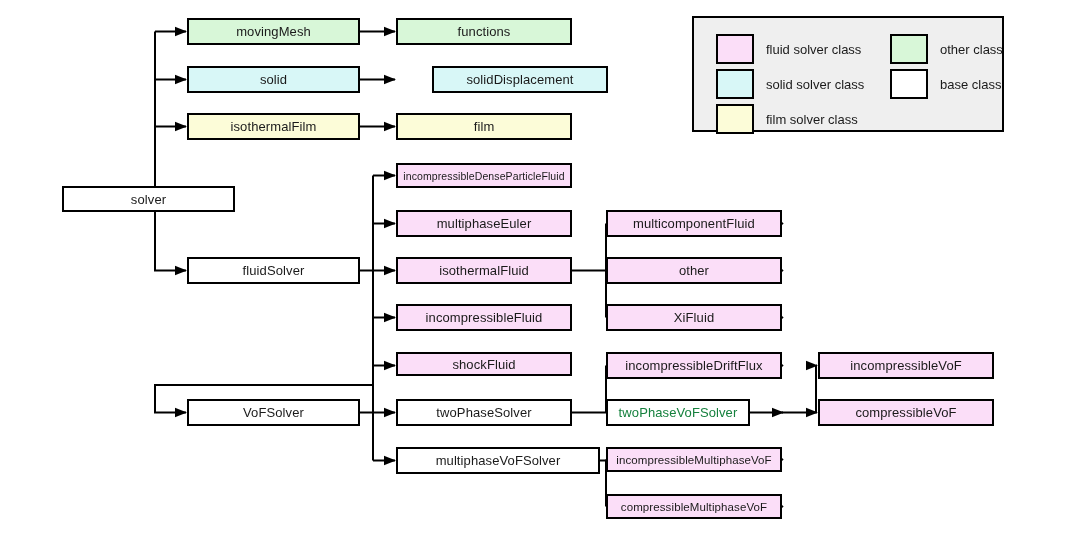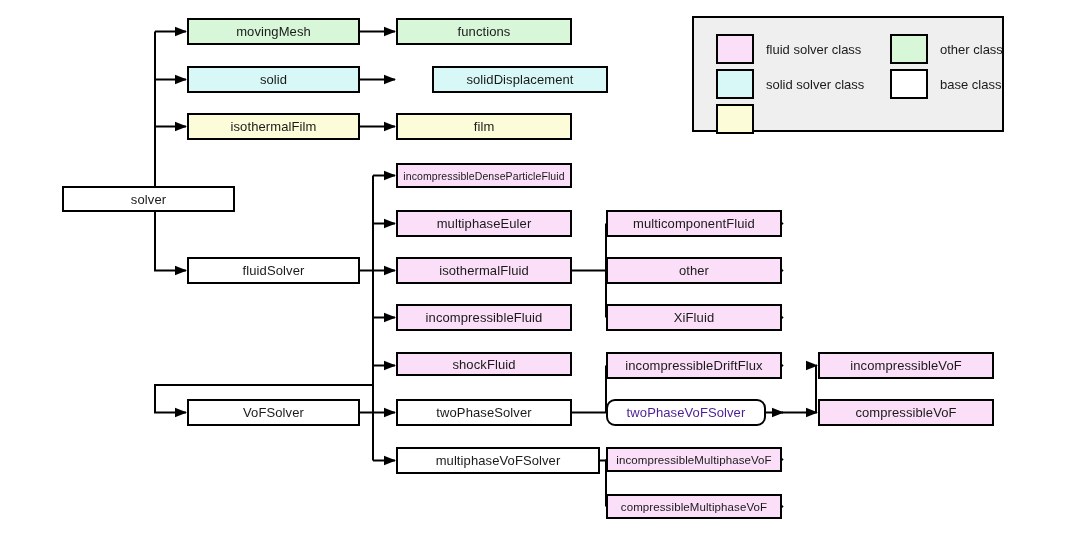--- a/index.html
+++ b/index.html
@@ -122,21 +122,21 @@
       </div>
       <div class="node" style="left: 606px; top: 257px; width: 176px; height: 27px; background: rgb(251, 222, 248); font-size: 13px; color: rgb(26, 26, 26);">
         <span>other</span>
       </div>
       <div class="node" style="left: 606px; top: 304px; width: 176px; height: 27px; background: rgb(251, 222, 248); font-size: 13px; color: rgb(26, 26, 26);">
         <span>XiFluid</span>
       </div>
       <div class="node" style="left: 606px; top: 352px; width: 176px; height: 27px; background: rgb(251, 222, 248); font-size: 13px; color: rgb(26, 26, 26);">
         <span>incompressibleDriftFlux</span>
       </div>
-      <div class="node" style="left: 606px; top: 399px; width: 160px; height: 27px; background: rgb(255, 255, 255); font-size: 13px; color: #4c1d95; border-radius: 9px;">
+      <div class="node" style="left: 606px; top: 399px; width: 144px; height: 27px; background: rgb(255, 255, 255); font-size: 13px; color: #15803d;">
         <span>twoPhaseVoFSolver</span>
       </div>
       <div class="node" style="left: 606px; top: 447px; width: 176px; height: 25px; background: rgb(251, 222, 248); font-size: 11.5px; color: rgb(26, 26, 26);">
         <span>incompressibleMultiphaseVoF</span>
       </div>
       <div class="node" style="left: 606px; top: 494px; width: 176px; height: 25px; background: rgb(251, 222, 248); font-size: 11.5px; color: rgb(26, 26, 26);">
         <span>compressibleMultiphaseVoF</span>
       </div>
       <div class="node" style="left: 818px; top: 352px; width: 176px; height: 27px; background: rgb(251, 222, 248); font-size: 13px; color: rgb(26, 26, 26);">
         <span>incompressibleVoF</span>
@@ -145,18 +145,19 @@
         <span>compressibleVoF</span>
       </div>
     </div>
 
   <div class="legend" id="legend" style="left: 692px; top: 16px; width: 312px; height: 116px; background: rgb(239, 239, 239);">
       <div class="sw" style="left: 22px; top: 16px; width: 38px; height: 30px; background: rgb(251, 222, 248);"></div>
       <div class="lb" style="left: 72px; top: 16px; height: 30px; font-size: 13px; color: rgb(26, 26, 26);">fluid solver class</div>
       <div class="sw" style="left: 22px; top: 51px; width: 38px; height: 30px; background: rgb(216, 247, 247);"></div>
       <div class="lb" style="left: 72px; top: 51px; height: 30px; font-size: 13px; color: rgb(26, 26, 26);">solid solver class</div>
       <div class="sw" style="left: 22px; top: 86px; width: 38px; height: 30px; background: rgb(252, 252, 216);"></div>
+      <div class="lb" style="left: 72px; top: 86px; height: 30px; font-size: 13px; color: rgb(26, 26, 26);">film solver class</div>
       <div class="sw" style="left: 196px; top: 16px; width: 38px; height: 30px; background: rgb(216, 247, 216);"></div>
       <div class="lb" style="left: 246px; top: 16px; height: 30px; font-size: 13px; color: rgb(26, 26, 26);">other class</div>
       <div class="sw" style="left: 196px; top: 51px; width: 38px; height: 30px; background: rgb(255, 255, 255);"></div>
       <div class="lb" style="left: 246px; top: 51px; height: 30px; font-size: 13px; color: rgb(26, 26, 26);">base class</div>
     </div>
 </div>
 
 </body></html>

